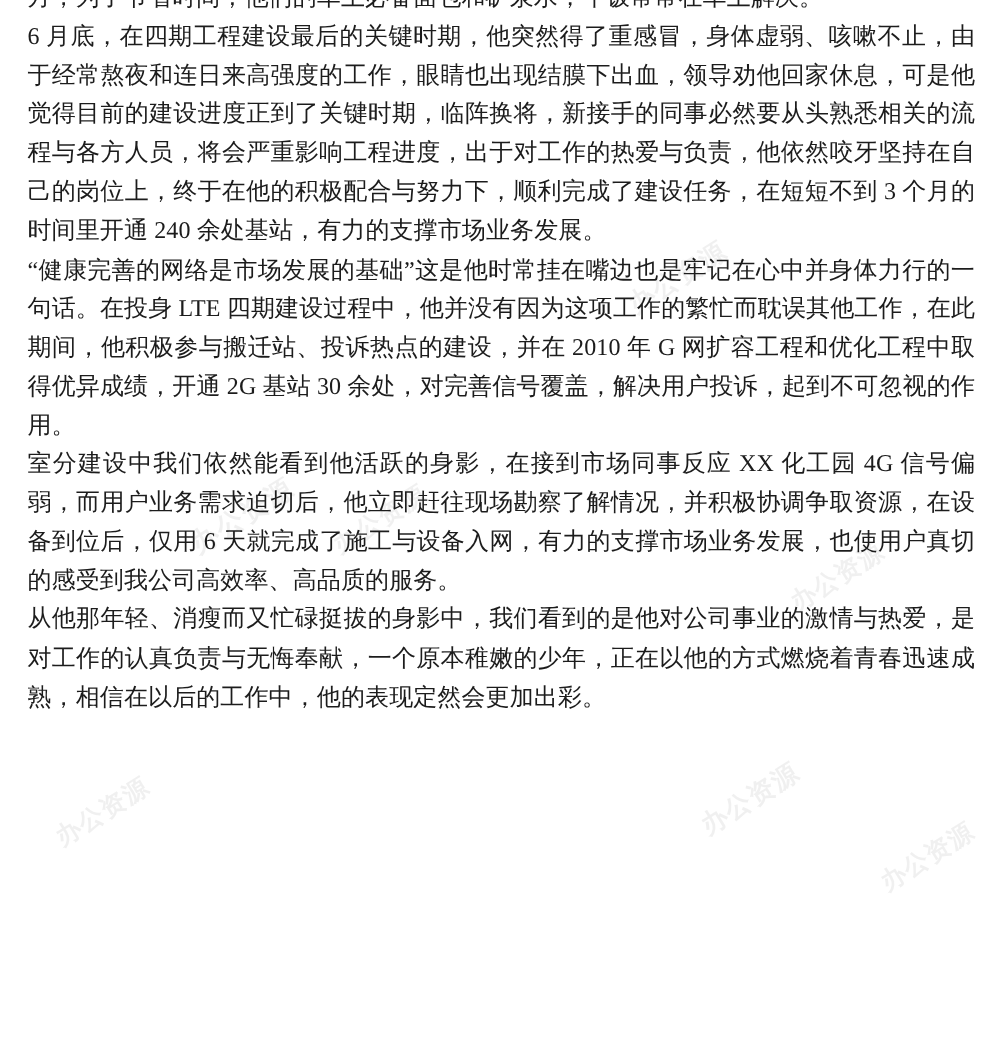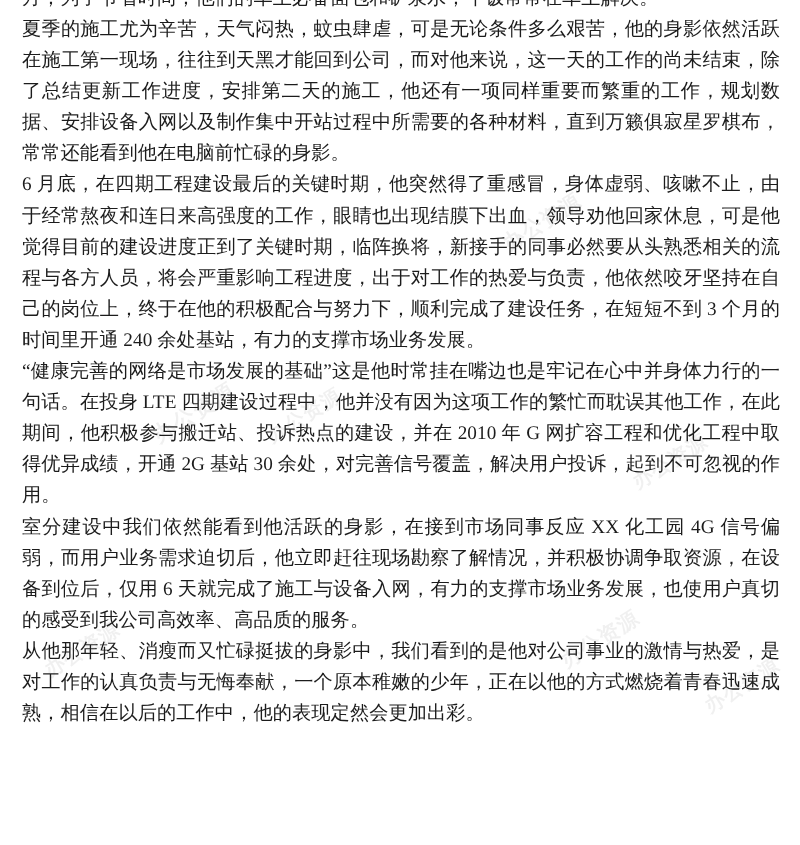--- a/index.html
+++ b/index.html
@@ -99,21 +99,20 @@
     <span class="wm" style="left:40px;  top:636px; font-size:20px; transform:rotate(-32deg);">办公资源</span>
     <span class="wm" style="left:700px; top:672px; font-size:20px; transform:rotate(-32deg);">办公资源</span>
   </div>
 
   <div class="doc-body">
 
     <div class="para para-clipped">
       <div class="clip-inner">方，为了节省时间，他们的车上必备面包和矿泉水，午饭常常在车上解决。</div>
     </div>
 
-    <p class="para">夏季的施工尤为辛苦，天气闷热，蚊虫肆虐，可是无论条件多么艰苦，他的身影依然活跃在施工第一现场，往往到天黑才能回到公司，而对他来说，这一天的工作的尚未结束，除了总结更新工作进度，安排第二天的施工，他还有一项同样重要而繁重的工作，规划数据、安排设备入网以及制作集中开站过程中所需要的各种材料，直到万籁俱寂星罗棋布，常常还能看到他在电脑前忙碌的身影。</p>
     <p class="para">6 月底，在四期工程建设最后的关键时期，他突然得了重感冒，身体虚弱、咳嗽不止，由于经常熬夜和连日来高强度的工作，眼睛也出现结膜下出血，领导劝他回家休息，可是他觉得目前的建设进度正到了关键时期，临阵换将，新接手的同事必然要从头熟悉相关的流程与各方人员，将会严重影响工程进度，出于对工作的热爱与负责，他依然咬牙坚持在自己的岗位上，终于在他的积极配合与努力下，顺利完成了建设任务，在短短不到 3 个月的时间里开通 240 余处基站，有力的支撑市场业务发展。</p>
     <p class="para">“健康完善的网络是市场发展的基础”这是他时常挂在嘴边也是牢记在心中并身体力行的一句话。在投身 LTE 四期建设过程中，他并没有因为这项工作的繁忙而耽误其他工作，在此期间，他积极参与搬迁站、投诉热点的建设，并在 2010 年 G 网扩容工程和优化工程中取得优异成绩，开通 2G 基站 30 余处，对完善信号覆盖，解决用户投诉，起到不可忽视的作用。</p>
     <p class="para">室分建设中我们依然能看到他活跃的身影，在接到市场同事反应 XX 化工园 4G 信号偏弱，而用户业务需求迫切后，他立即赶往现场勘察了解情况，并积极协调争取资源，在设备到位后，仅用 6 天就完成了施工与设备入网，有力的支撑市场业务发展，也使用户真切的感受到我公司高效率、高品质的服务。</p>
     <p class="para">从他那年轻、消瘦而又忙碌挺拔的身影中，我们看到的是他对公司事业的激情与热爱，是对工作的认真负责与无悔奉献，一个原本稚嫩的少年，正在以他的方式燃烧着青春迅速成熟，相信在以后的工作中，他的表现定然会更加出彩。</p>
 
   </div>
 
 </div>
 
 </body></html>

